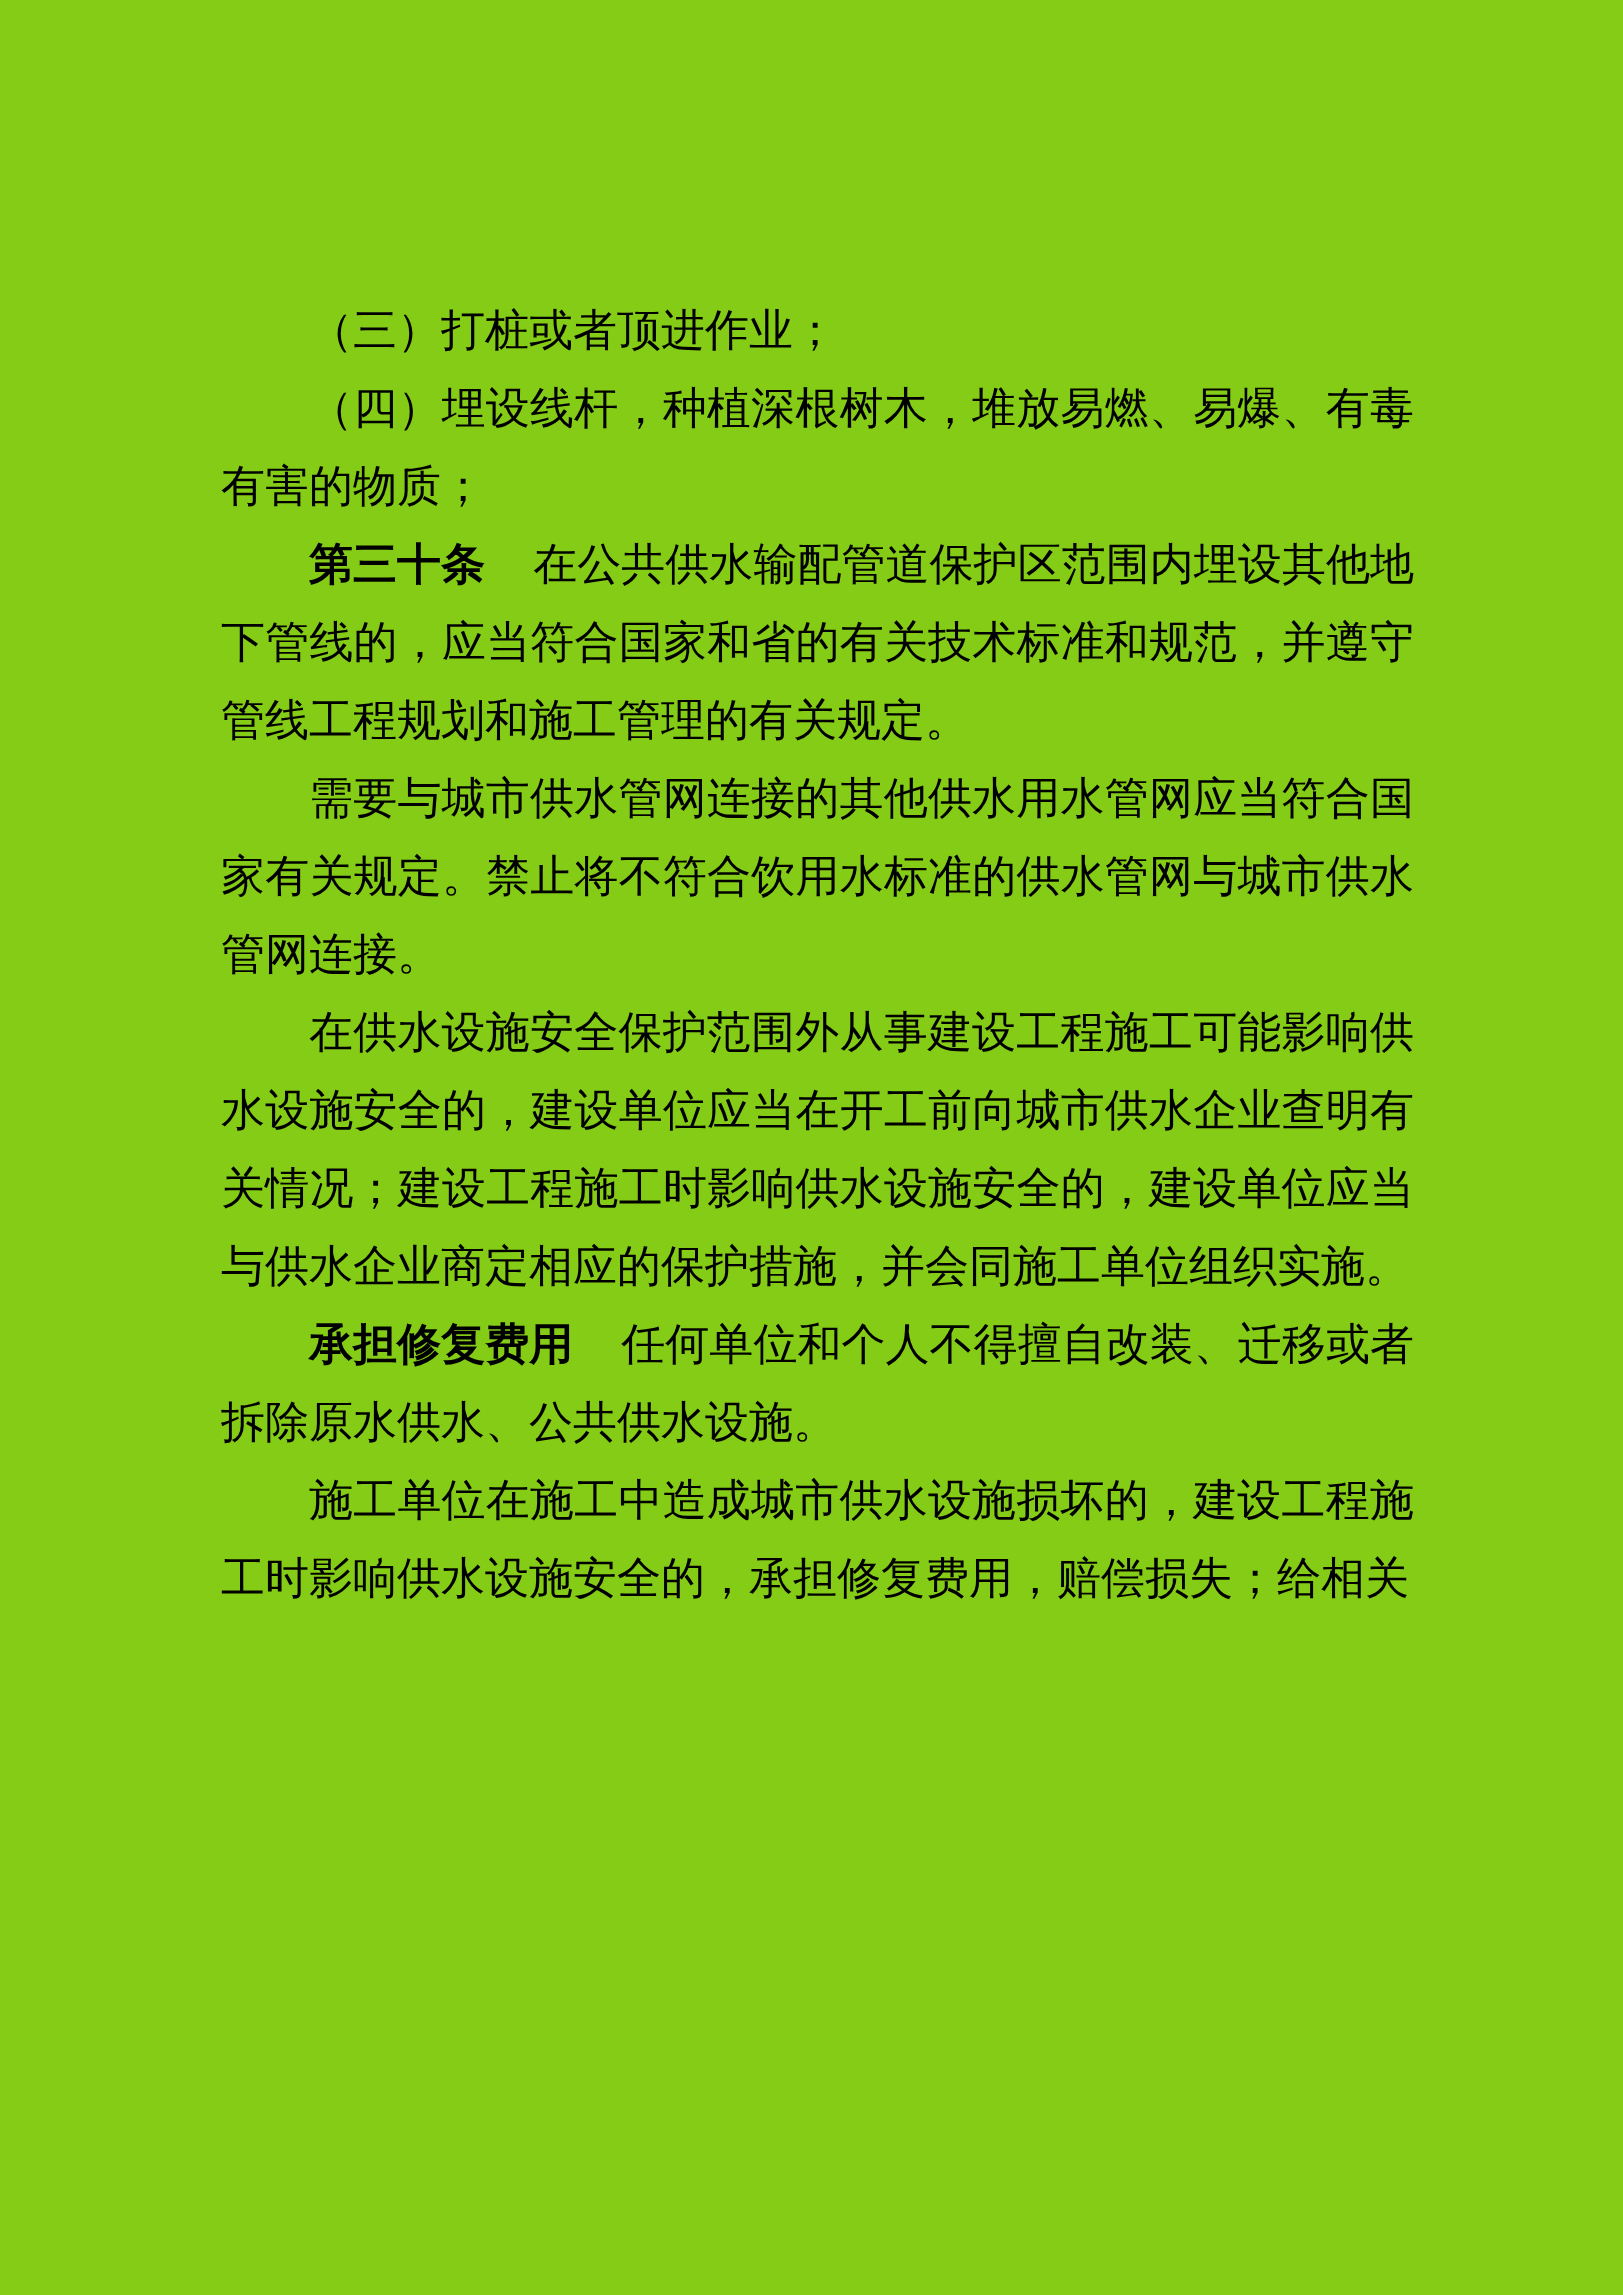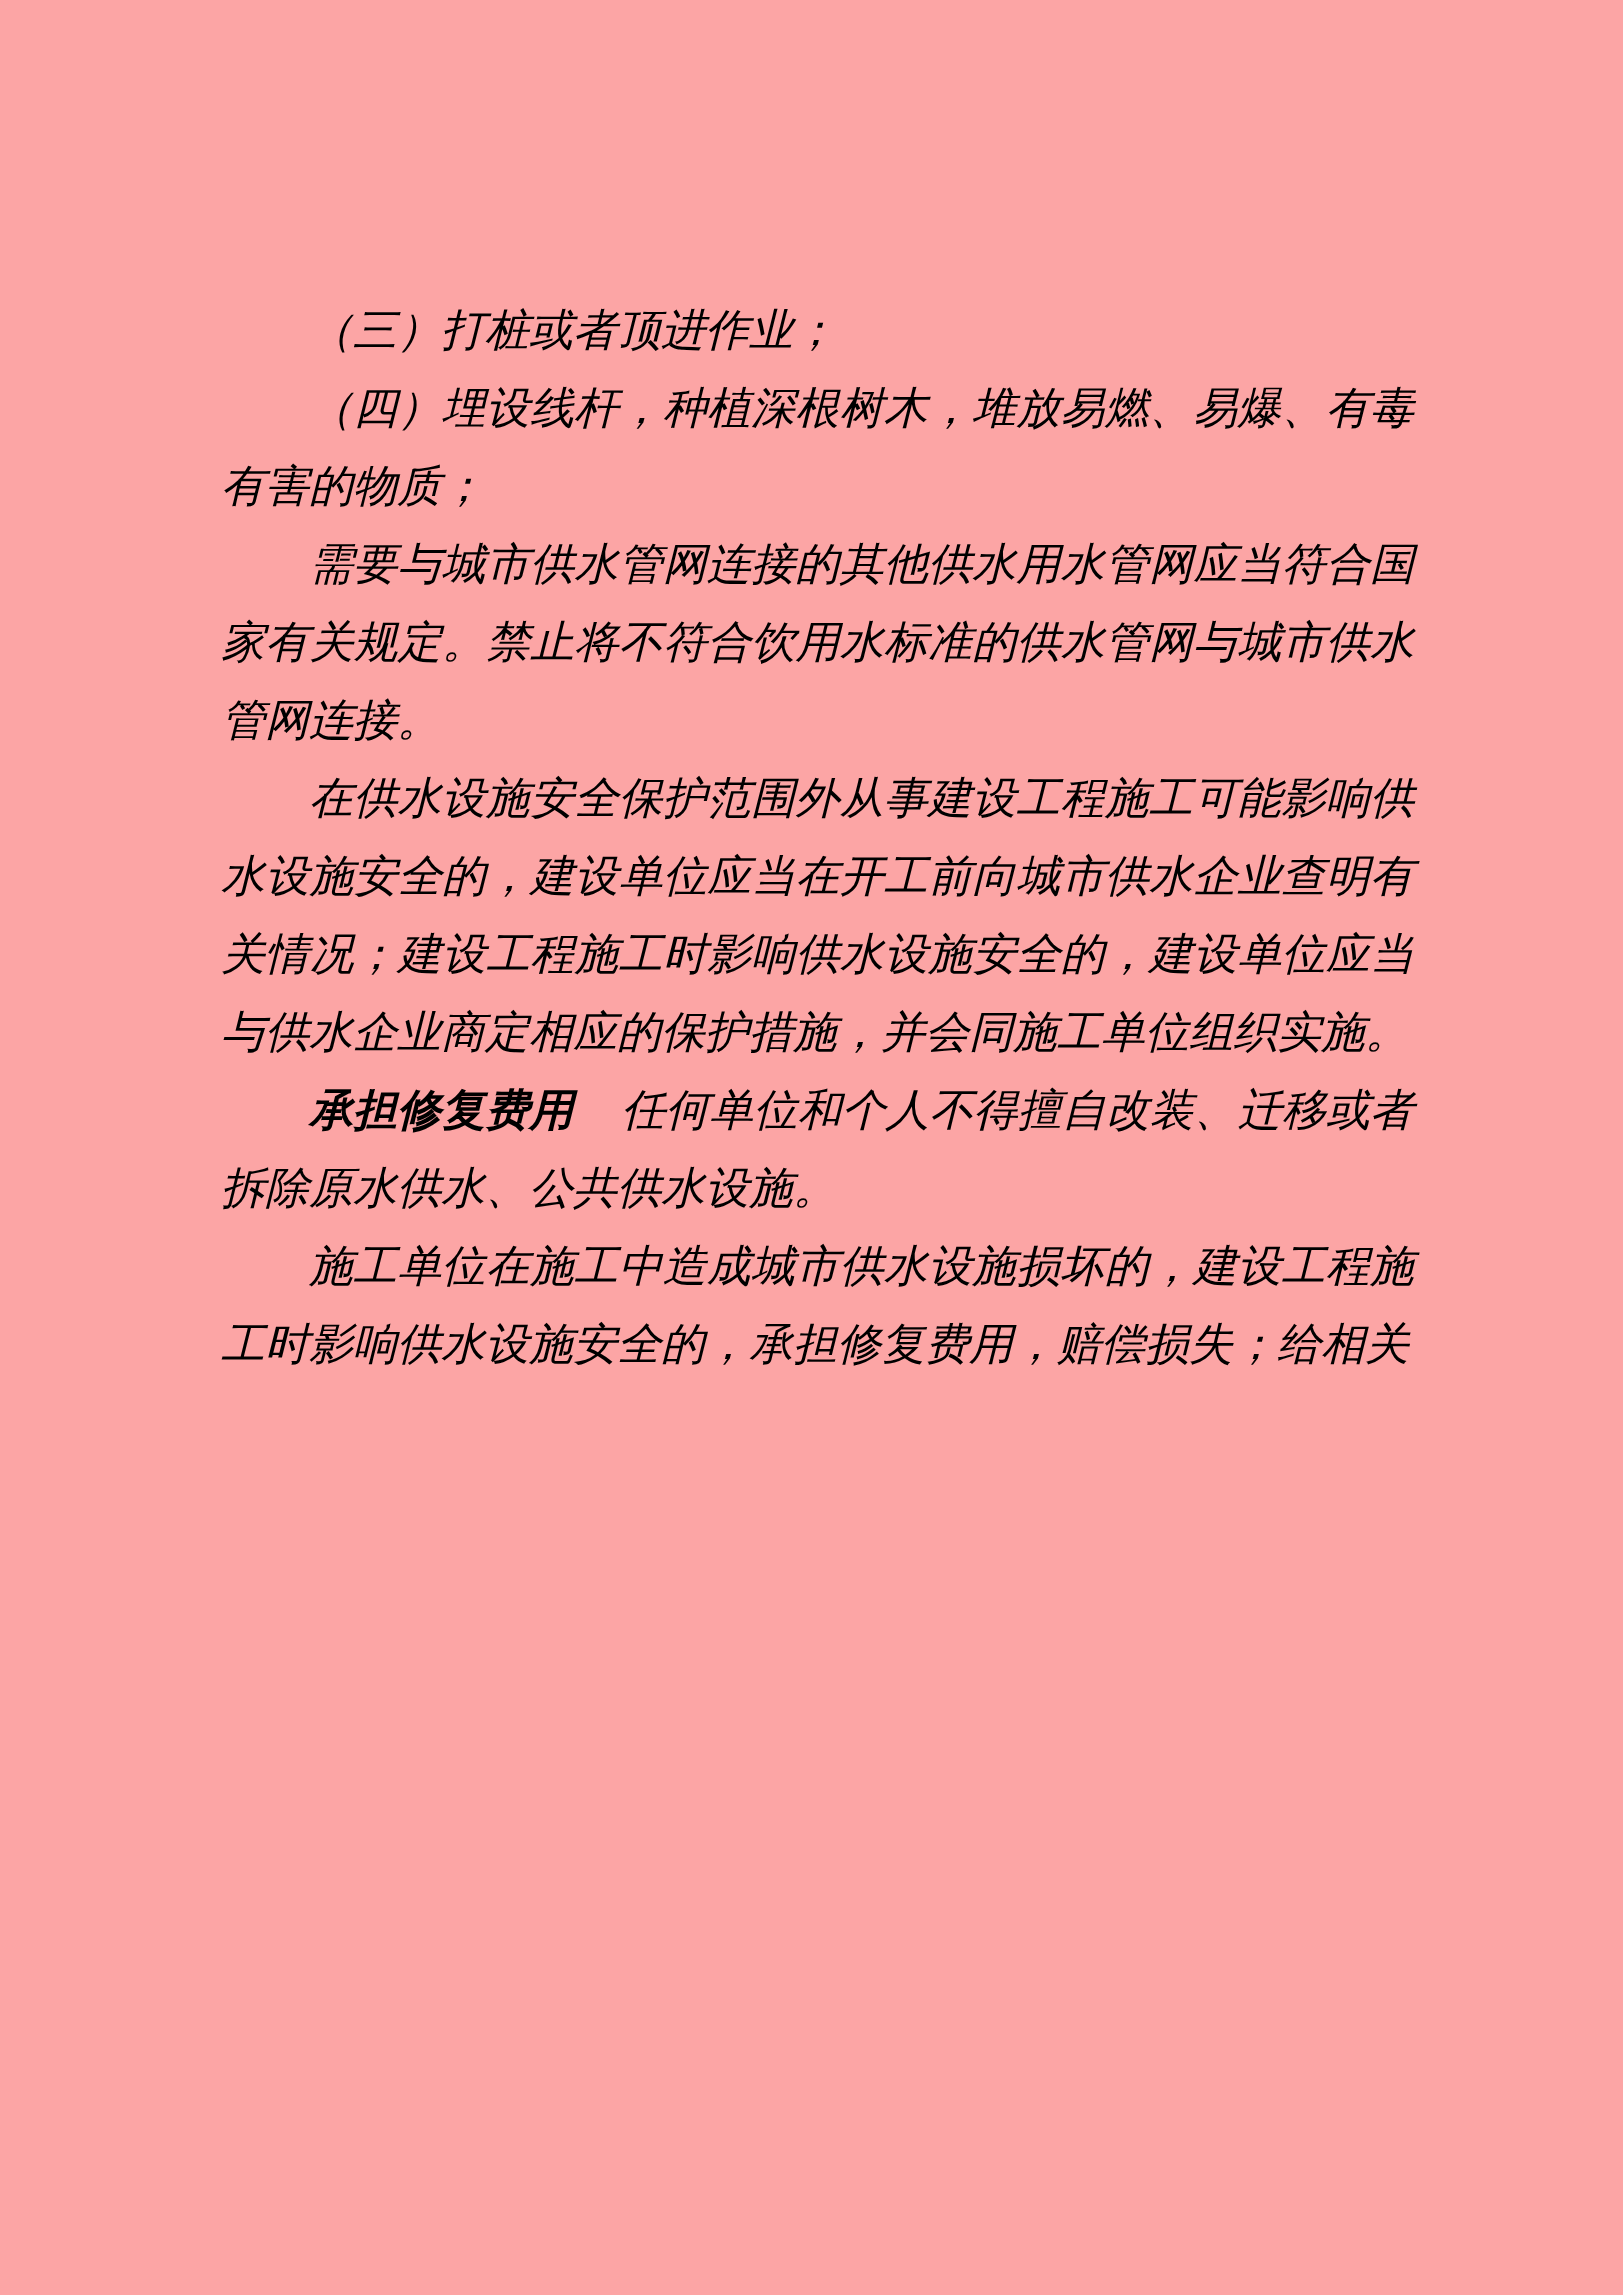--- a/index.html
+++ b/index.html
@@ -11,22 +11,21 @@
       width: 1623px;
       height: 2295px;
       background: #ffffff;
       overflow: hidden;
     }
     .page {
       width: 1623px;
       height: 2295px;
       padding-top: 292px;
       padding-left: 221px;
-      background: #fca5a5;
-      font-style: italic;
+      background: #84cc16;
     }
     .doc {
       width: 1193px;
       font-family: "Liberation Serif", "DejaVu Serif", serif;
       font-size: 44px;
       line-height: 78px;
       color: #000000;
       text-align: justify;
       text-justify: inter-ideograph;
     }
@@ -45,20 +44,21 @@
 <body>
 
 <div class="page">
   <div class="doc">
 
     <p class="para"><span>（三）打桩或者顶进作业；</span></p>
 
     <p class="para"><span>（四）埋设线杆，种植深根树木，堆放易燃、易爆、有毒有害的物质；</span></p>
 
 
+    <p class="para"><span class="article-no">第三十条</span><span>在公共供水输配管道保护区范围内埋设其他地下管线的，应当符合国家和省的有关技术标准和规范，并遵守管线工程规划和施工管理的有关规定。</span></p>
 
     <p class="para"><span>需要与城市供水管网连接的其他供水用水管网应当符合国家有关规定。禁止将不符合饮用水标准的供水管网与城市供水管网连接。</span></p>
 
     <p class="para"><span>在供水设施安全保护范围外从事建设工程施工可能影响供水设施安全的，建设单位应当在开工前向城市供水企业查明有关情况；建设工程施工时影响供水设施安全的，建设单位应当与供水企业商定相应的保护措施，并会同施工单位组织实施。</span></p>
 
     <p class="para"><span class="article-no">承担修复费用</span><span>任何单位和个人不得擅自改装、迁移或者拆除原水供水、公共供水设施。</span></p>
 
 
     <p class="para"><span>施工单位在施工中造成城市供水设施损坏的，建设工程施工时影响供水设施安全的，承担修复费用，赔偿损失；给相关</span></p>
 

